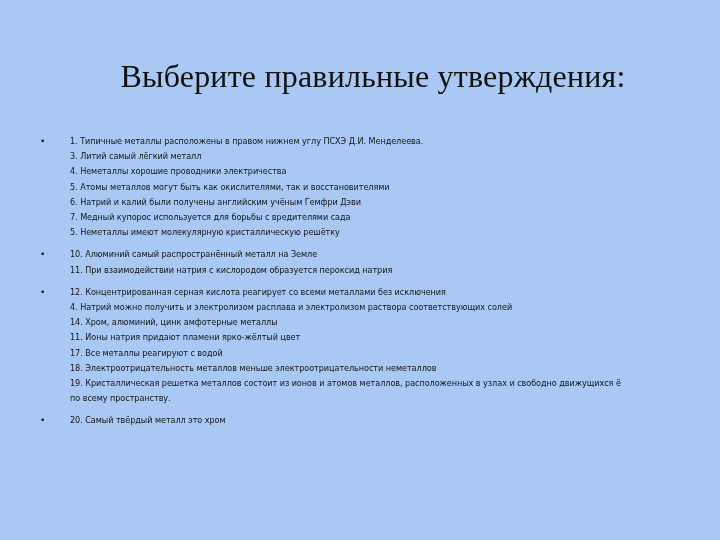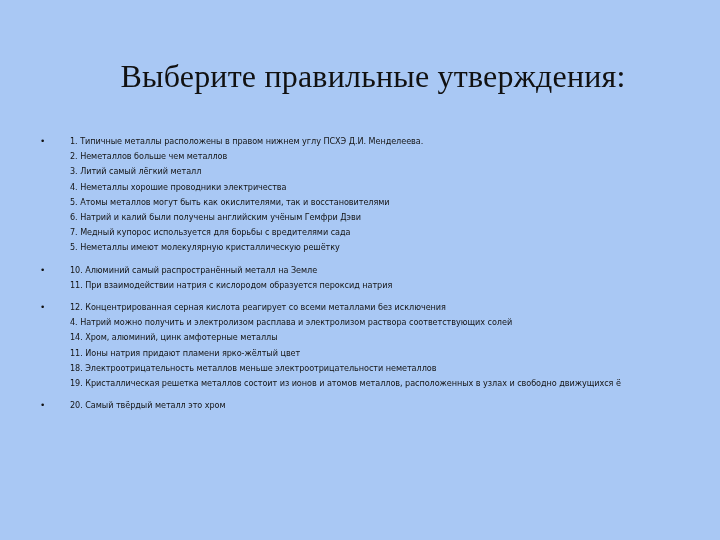--- a/index.html
+++ b/index.html
@@ -61,21 +61,20 @@
 
 <div>
   <div class="slide-title">Выберите правильные утверждения:</div>
 
   <div class="content">
 
     <div class="group">
       <span class="bullet">•</span>
       <div class="lines">
         <div class="line">1. Типичные металлы расположены в правом нижнем углу ПСХЭ Д.И. Менделеева.</div>
-        <div class="line">2. Неметаллов больше чем металлов</div>
         <div class="line">3. Литий самый лёгкий металл</div>
         <div class="line">4. Неметаллы хорошие проводники электричества</div>
         <div class="line">5. Атомы металлов могут быть как окислителями, так и восстановителями</div>
         <div class="line">6. Натрий и калий были получены английским учёным Гемфри Дэви</div>
         <div class="line">7. Медный купорос используется для борьбы с вредителями сада</div>
         <div class="line">5. Неметаллы имеют молекулярную кристаллическую решётку</div>
       </div>
     </div>
 
     <div class="group">
@@ -86,22 +85,24 @@
       </div>
     </div>
 
     <div class="group">
       <span class="bullet">•</span>
       <div class="lines">
         <div class="line">12. Концентрированная серная кислота реагирует со всеми металлами без исключения</div>
         <div class="line">4. Натрий можно получить и электролизом расплава и электролизом раствора соответствующих солей</div>
         <div class="line">14. Хром, алюминий, цинк амфотерные металлы</div>
         <div class="line">11. Ионы натрия придают пламени ярко-жёлтый цвет</div>
+        <div class="line">17. Все металлы реагируют с водой</div>
         <div class="line">18. Электроотрицательность металлов меньше электроотрицательности неметаллов</div>
         <div class="line">19. Кристаллическая решетка металлов состоит из ионов и атомов металлов, расположенных в узлах и свободно движущихся ё</div>
+        <div class="line">по всему пространству.</div>
       </div>
     </div>
 
     <div class="group">
       <span class="bullet">•</span>
       <div class="lines">
         <div class="line">20. Самый твёрдый металл это хром</div>
       </div>
     </div>
 

